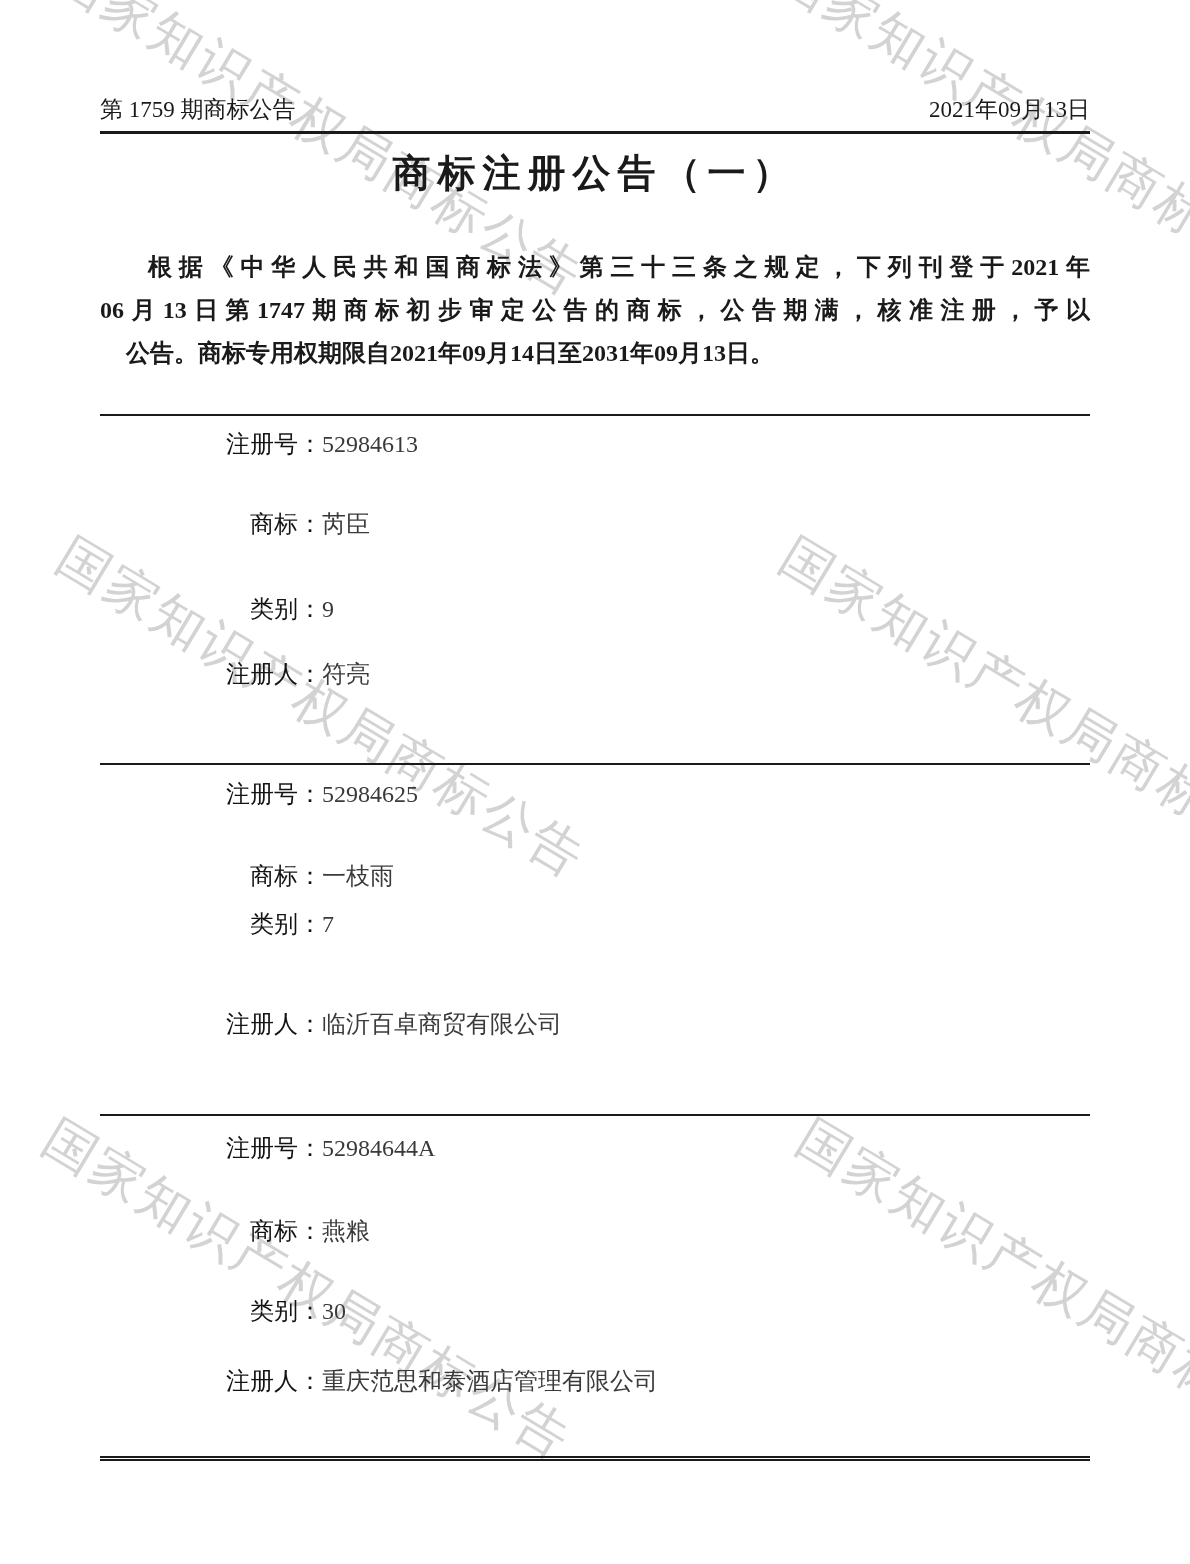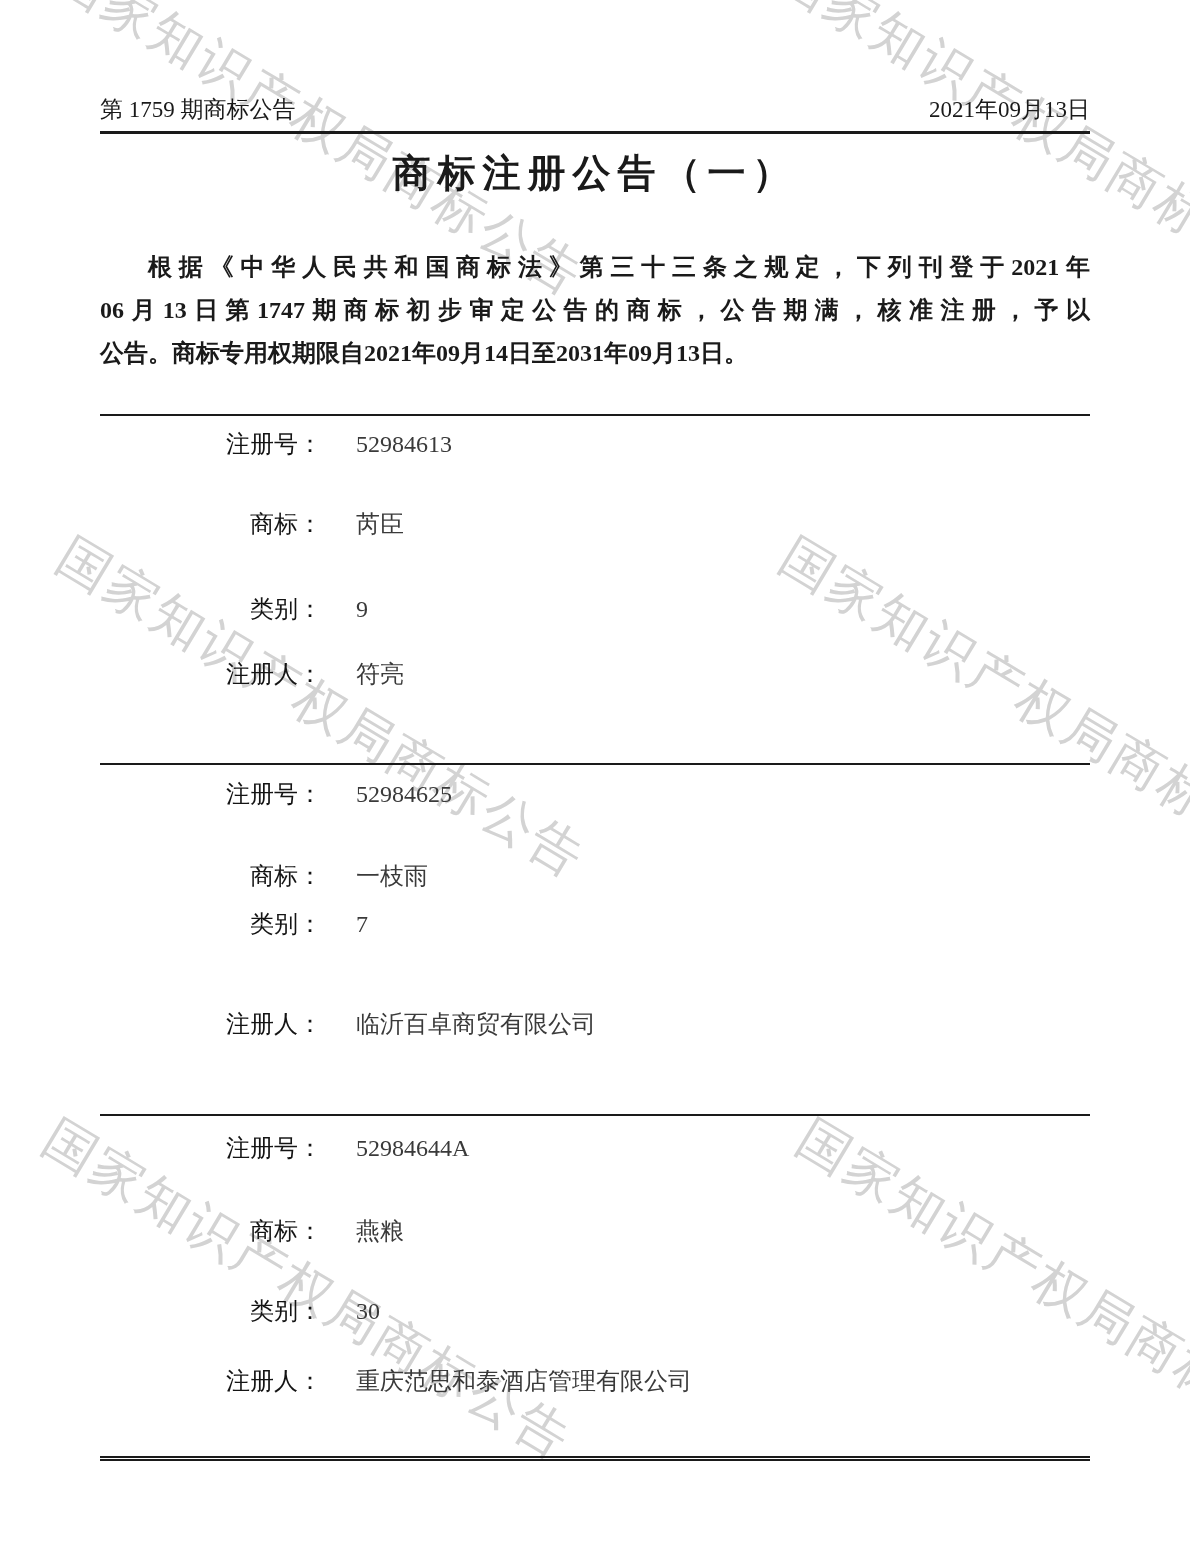--- a/index.html
+++ b/index.html
@@ -40,35 +40,35 @@
     text-align:center;font-size:38px;font-weight:700;letter-spacing:7px;
     z-index:1;
   }
   
   .intro{
     position:absolute;left:100px;right:100px;top:246px;
     font-size:24px;font-weight:700;line-height:43px;z-index:1;
   }
   .intro .ln{text-align:justify;text-align-last:justify;}
   .intro .ln.first{text-indent:2em;}
-  .intro .ln.last{text-align-last:left;}
+  .intro .ln.last{text-align-last:left;margin-left:26px;}
   
   .sep{
     position:absolute;left:100px;right:100px;height:2px;
     background:#1a1a1a;z-index:1;
   }
   .frow{
     position:absolute;left:100px;right:100px;
     font-size:24px;line-height:30px;z-index:1;white-space:nowrap;
   }
   .flabel{
     display:inline-block;width:222px;text-align:right;
     font-weight:400;color:#141414;
   }
-  .fvalue{margin-left:34px;color:#3a3a3a;}
+  .fvalue{color:#3a3a3a;}
   .brule{
     position:absolute;left:100px;right:100px;top:1456px;height:1px;
     border-top:2px solid #1a1a1a;border-bottom:2px solid #1a1a1a;
     z-index:1;
   }
 </style>
 </head>
 <body>
 
 <div class="page">

